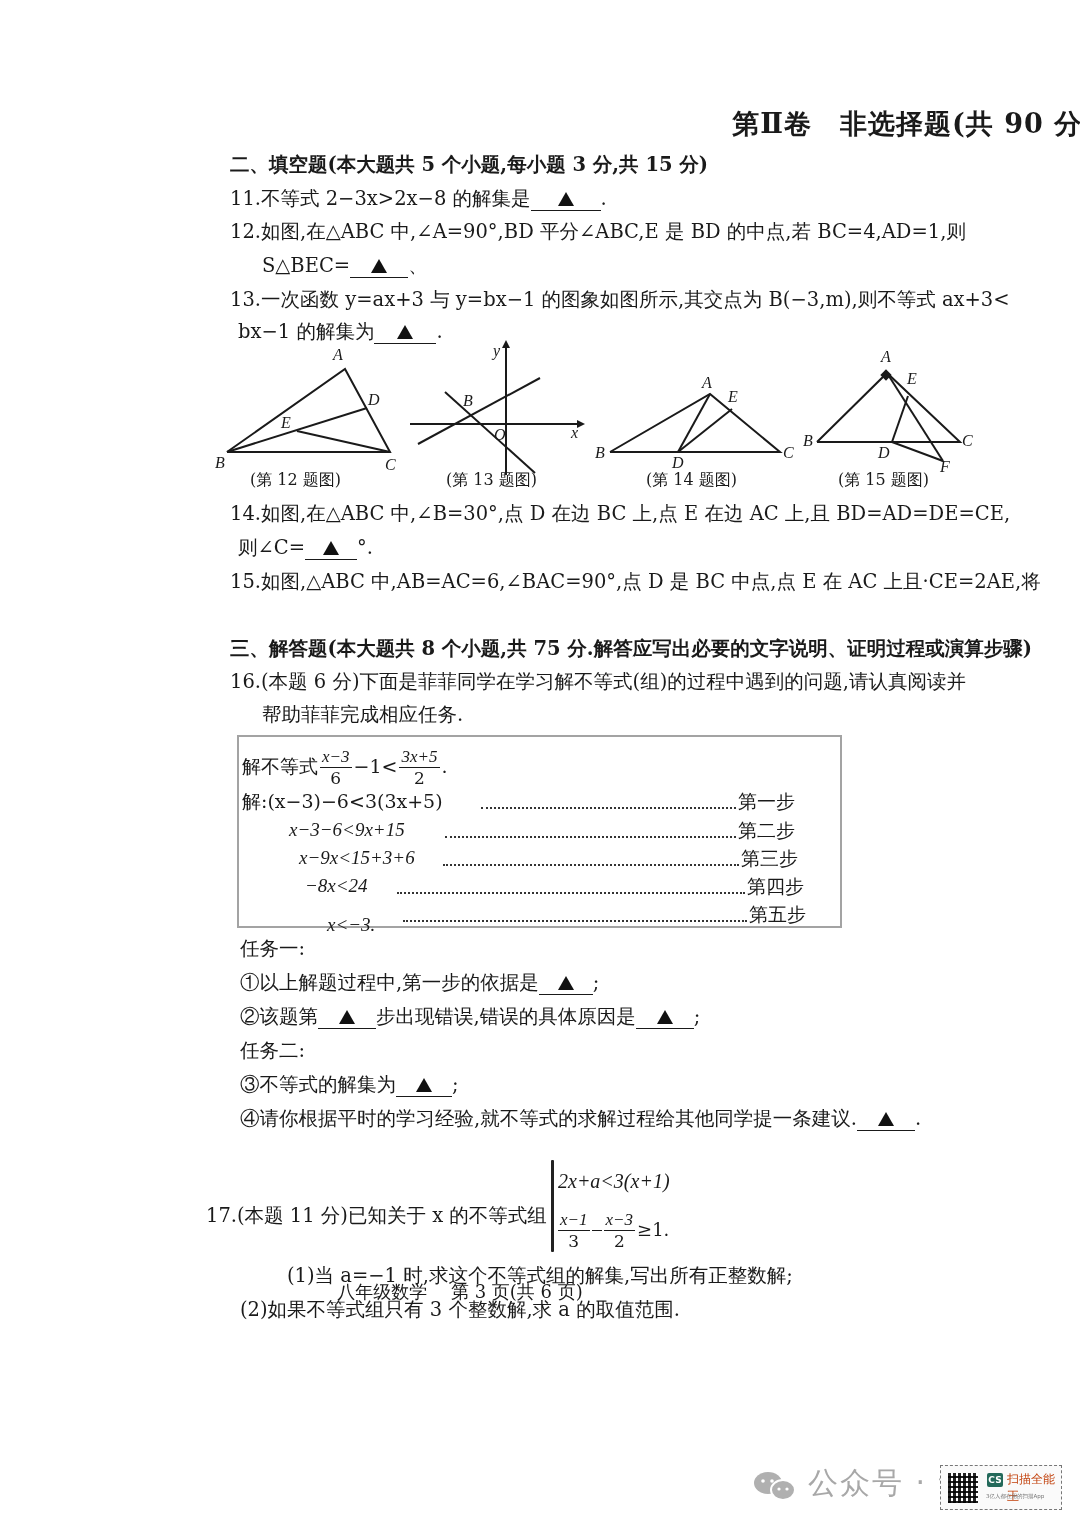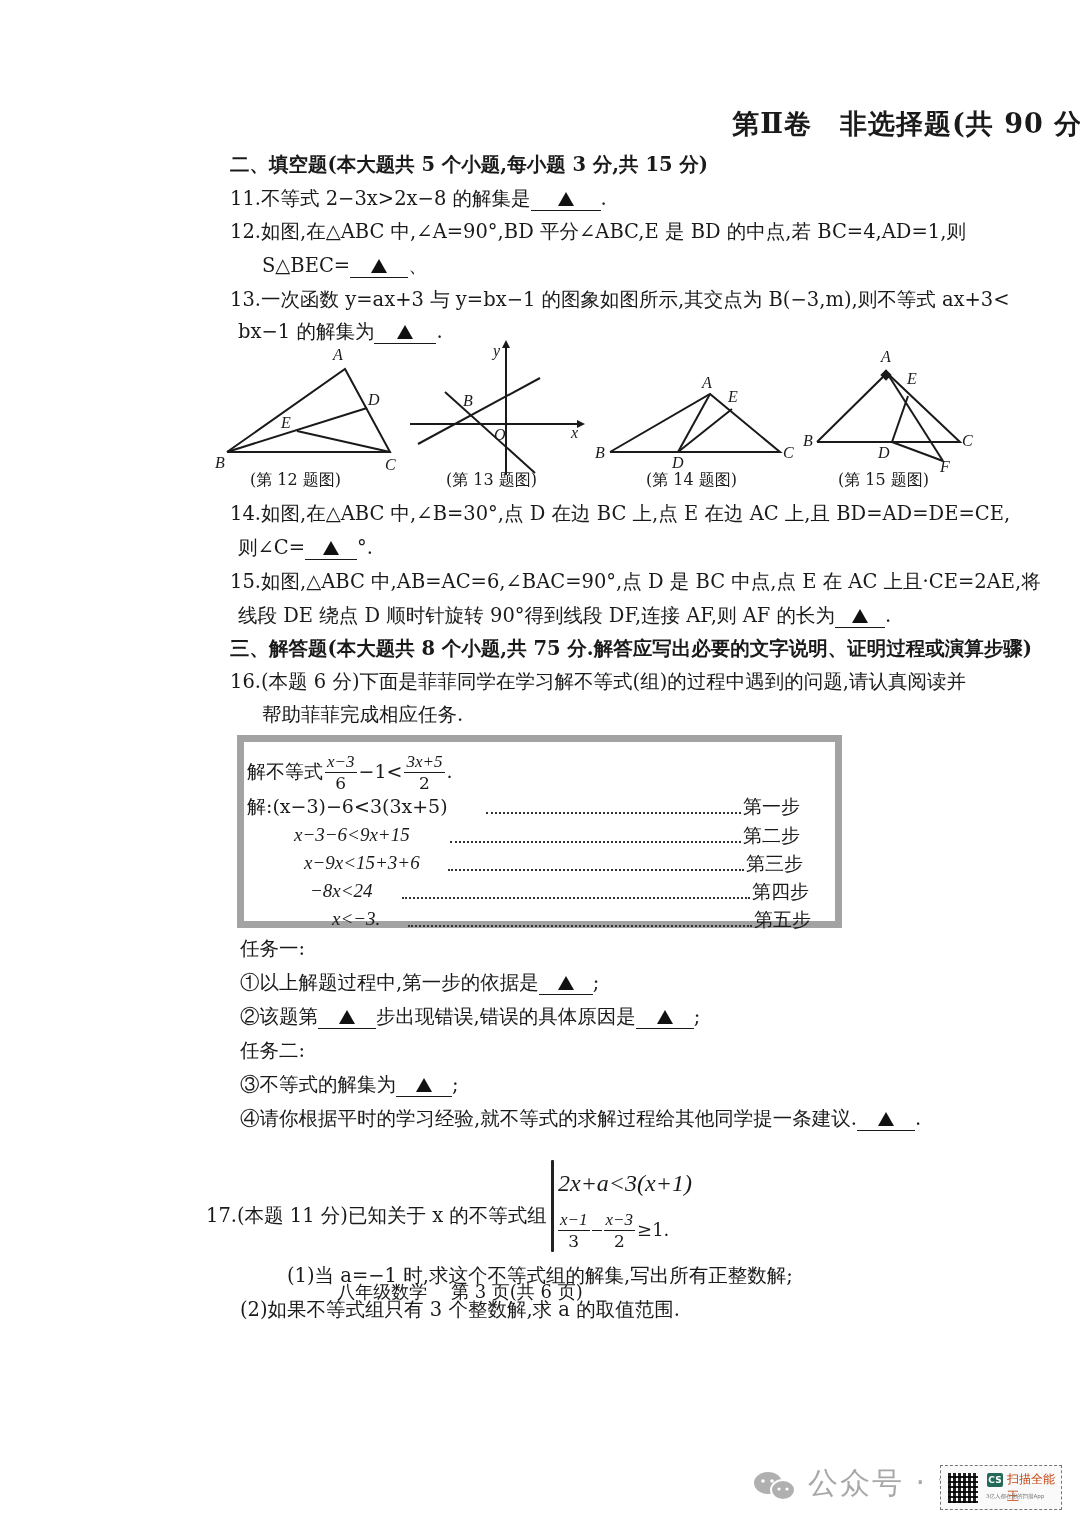--- a/index.html
+++ b/index.html
@@ -9,21 +9,21 @@
   .abs { position: absolute; white-space: nowrap; }
   .title { top: 106px; left: 0; width: 1080px; text-align: right; font-size: 27px; font-weight: bold; letter-spacing: 1px; margin-left: 16px; }
   .line { font-size: 19.5px; line-height: 24px; text-align: center; }
   .sec { font-weight: bold; }
   .i { font-style: italic; font-family: "Liberation Serif", "DejaVu Serif", serif; }
   .blank { display: inline-block; border-bottom: 1.6px solid #1a1a1a; text-align: center; line-height: 20px; font-size: 16px; vertical-align: baseline; }
   .tri { display: inline-block; width: 0; height: 0; border-left: 8px solid transparent; border-right: 8px solid transparent; border-bottom: 14px solid #111; vertical-align: -1px; }
   .frac { display: inline-block; vertical-align: middle; text-align: center; font-size: 17px; line-height: 20px; margin: 4px 2px; }
   .frac .num { display: block; border-bottom: 1.4px solid #1a1a1a; padding: 0 2px; }
   .frac .den { display: block; }
-  .box { position: absolute; left: 237px; top: 735px; width: 605px; height: 193px; border: 7px solid #a3a3a3; }
+  .box { position: absolute; left: 237px; top: 735px; width: 605px; height: 193px; border: 2px solid #a3a3a3; }
   .steprow { position: absolute; font-size: 19px; line-height: 24px; white-space: nowrap; }
   .dots { position: absolute; border-bottom: 2px dotted #333; height: 0; }
   .steplabel { position: absolute; font-size: 19px; }
   .caption { font-size: 16px; }
   .brace { position: absolute; left: 551px; top: 1160px; width: 3px; height: 92px; background: #222; border-radius: 1px; }
   .footer { top: 1280px; left: 0; width: 920px; text-align: center; font-size: 18px; }
   .wm { position: absolute; left: 752px; top: 1463px; font-family: "DejaVu Sans", "Liberation Sans", sans-serif; font-size: 30px; color: #a8a8a8; letter-spacing: 2px; }
   .wm-icon { position: absolute; left: 752px; top: 1470px; width: 46px; height: 32px; }
   .cs-badge { position: absolute; left: 940px; top: 1465px; width: 122px; height: 45px; border: 1px dashed #777; background: #fafafa; }
   .qr { position: absolute; left: 7px; top: 7px; width: 30px; height: 30px; background:
@@ -129,23 +129,20 @@
   <div class="abs line" style="left:230px; top:502px;">
     <span>14.</span><span>如图,在△ABC 中,∠B=30°,点 D 在边 BC 上,点 E 在边 AC 上,且 BD=AD=DE=CE,</span>
   </div>
   <div class="abs line" style="left:238px; top:536px;">
     <span>则∠C=</span><span class="blank" style="width:52px;"><span class="tri"></span></span><span>°.</span>
   </div>
 
   <div class="abs line" style="left:230px; top:570px;">
     <span>15.</span><span>如图,△ABC 中,AB=AC=6,∠BAC=90°,点 D 是 BC 中点,点 E 在 AC 上且·CE=2AE,将</span>
   </div>
-  <div class="abs line" style="left:238px; top:604px;">
-    <span>线段 DE 绕点 D 顺时针旋转 90°得到线段 DF,连接 AF,则 AF 的长为</span><span class="blank" style="width:50px;"><span class="tri"></span></span><span>.</span>
-  </div>
 
   <div class="abs line sec" style="left:230px; top:637px;">三、解答题(本大题共 8 个小题,共 75 分.解答应写出必要的文字说明、证明过程或演算步骤)</div>
 
   <div class="abs line" style="left:230px; top:670px;">
     <span>16.</span><span>(本题 6 分)下面是菲菲同学在学习解不等式(组)的过程中遇到的问题,请认真阅读并</span>
   </div>
   <div class="abs line" style="left:262px; top:703px;">帮助菲菲完成相应任务.</div>
 
   <div class="box">
     <div class="steprow" style="left:3px; top:6px;">
@@ -161,21 +158,21 @@
     <div class="steplabel" style="left:499px; top:81px;">第二步</div>
 
     <div class="steprow i" style="left:60px; top:109px;">x−9x&lt;15+3+6</div>
     <div class="dots" style="left:204px; top:127px; width:296px;"></div>
     <div class="steplabel" style="left:502px; top:109px;">第三步</div>
 
     <div class="steprow i" style="left:66px; top:137px;">−8x&lt;24</div>
     <div class="dots" style="left:158px; top:155px; width:348px;"></div>
     <div class="steplabel" style="left:508px; top:137px;">第四步</div>
 
-    <div class="steprow i" style="left:88px; top:165px;">x&lt;−3.</div>
+    <div class="steprow i" style="left:88px; top:176px;">x&lt;−3.</div>
     <div class="dots" style="left:164px; top:183px; width:344px;"></div>
     <div class="steplabel" style="left:510px; top:165px;">第五步</div>
   </div>
 
   <div class="abs line" style="left:240px; top:937px;">任务一:</div>
   <div class="abs line" style="left:240px; top:971px;">
     <span>①以上解题过程中,第一步的依据是</span><span class="blank" style="width:54px;"><span class="tri"></span></span><span>;</span>
   </div>
   <div class="abs line" style="left:240px; top:1005px;">
     <span>②该题第</span><span class="blank" style="width:58px;"><span class="tri"></span></span><span>步出现错误,错误的具体原因是</span><span class="blank" style="width:58px;"><span class="tri"></span></span><span>;</span>
@@ -185,21 +182,21 @@
     <span>③不等式的解集为</span><span class="blank" style="width:56px;"><span class="tri"></span></span><span>;</span>
   </div>
   <div class="abs line" style="left:240px; top:1107px;">
     <span>④请你根据平时的学习经验,就不等式的求解过程给其他同学提一条建议.</span><span class="blank" style="width:58px;"><span class="tri"></span></span><span>.</span>
   </div>
 
   <div class="abs line" style="left:206px; top:1204px;">
     <span>17.</span><span>(本题 11 分)已知关于 x 的不等式组</span>
   </div>
   <div class="brace"></div>
-  <div class="abs i" style="left:558px; top:1170px; font-size:24px;">2x+a&lt;3(x+1)</div>
+  <div class="abs i" style="left:558px; top:1170px; font-size:20px;">2x+a&lt;3(x+1)</div>
   <div class="abs" style="left:556px; top:1206px; font-size:18px;">
     <span class="frac"><span class="num i">x−1</span><span class="den">3</span></span><span style="display:inline-block;width:10px;border-bottom:1.4px solid #1a1a1a;vertical-align:middle;"></span><span class="frac"><span class="num i">x−3</span><span class="den">2</span></span><span>≥1</span><span>.</span>
   </div>
   <div class="abs line" style="left:240px; top:1264px;margin-left:47px;">(1)当 a=−1 时,求这个不等式组的解集,写出所有正整数解;</div>
   <div class="abs line" style="left:240px; top:1298px;">(2)如果不等式组只有 3 个整数解,求 a 的取值范围.</div>
 
   <div class="abs footer">八年级数学　 第 3 页(共 6 页)</div>
 
   <svg class="wm-icon" viewBox="0 0 46 32">
     <ellipse cx="16" cy="13" rx="14" ry="11" fill="#b0b0b0"></ellipse>

